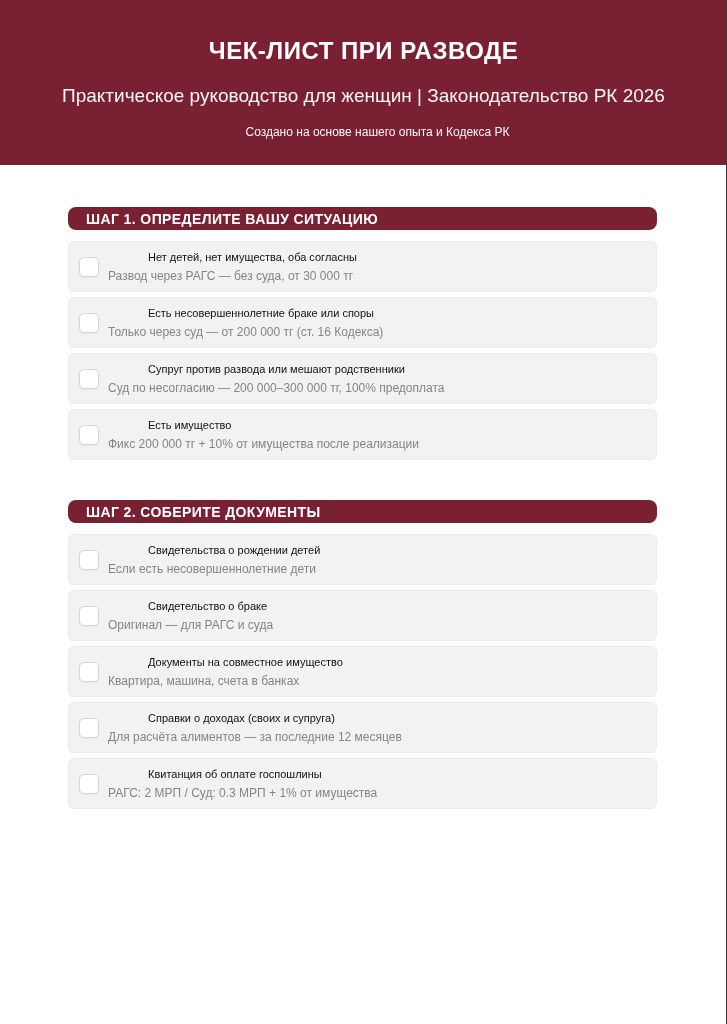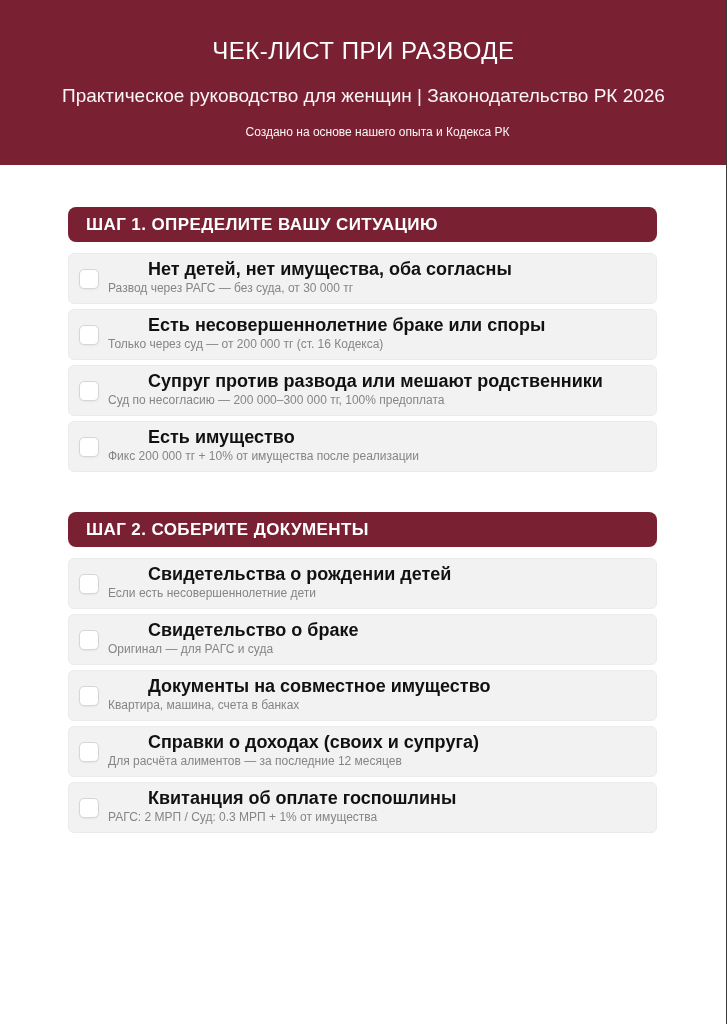--- a/index.html
+++ b/index.html
@@ -19,21 +19,21 @@
     overflow:hidden;
   }
   .banner{
     height:165px;
     background:var(--accent);
     text-align:center;
     padding-top:37px;
   }
   .banner h1{
     font-size:24px;
-    font-weight:normal;
+    font-weight:bold;
     letter-spacing:0.5px;
     color:#ffffff;
   }
   .banner .sub1{
     margin-top:20px;
     font-size:19px;
     color:#fbf5f6;
   }
   .banner .sub2{
     margin-top:18px;
@@ -41,26 +41,26 @@
     color:#fbf5f6;
     margin-left:28px;
   }
   .content{
     width:589px;
     margin-left:68px;
   }
   .section{margin-top:40px;}
   .section.first{margin-top:42px;}
   .section-heading{
-    height:35px;
+    height:23px;
     background:var(--accent);
     border-radius:8px;
     color:#ffffff;
     font-weight:bold;
-    font-size:17px;
+    font-size:14px;
     letter-spacing:0.4px;
     display:flex;
     align-items:center;
     padding-left:18px;
     margin-top:8px;
   }
   .items{margin-top:11px;}
   .item{
     position:relative;
     min-height:48px;
@@ -75,22 +75,22 @@
     left:10px;top:50%;
     transform:translateY(-50%);
     width:20px;height:20px;
     background:#ffffff;
     border:1px solid #d6d6d6;
     border-radius:5px;
     box-shadow:0 1px 2px rgba(0,0,0,0.05);
     cursor:pointer;
   }
   .item-label{
-    font-size:18px;
-    font-weight:bold;
+    font-size:11px;
+    font-weight:normal;
     color:var(--title-text);
     line-height:15px;
     padding-left:40px;
   }
   .item-note{
     font-size:12px;
     color:var(--note-text);
     margin-top:4px;
     line-height:14px;
   }

